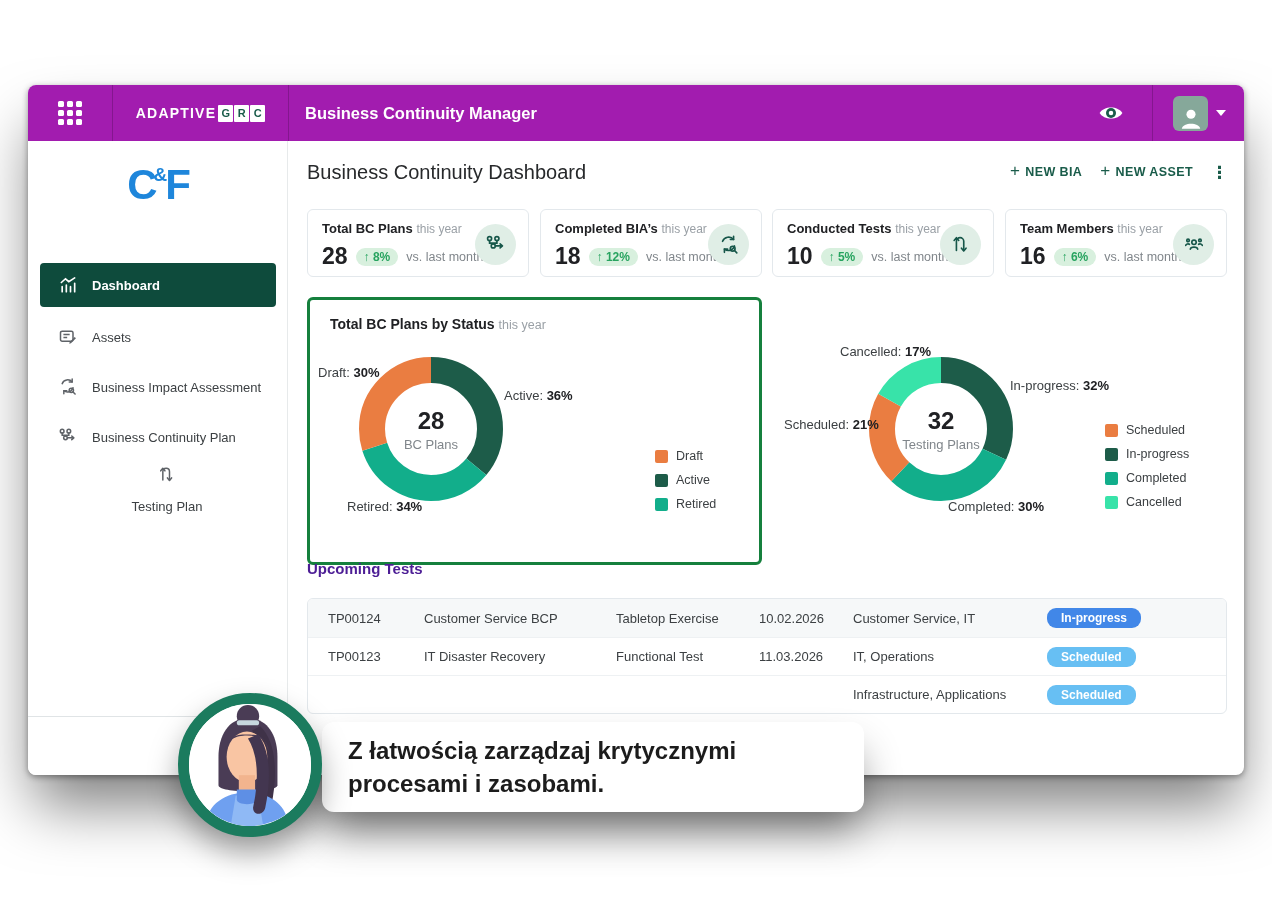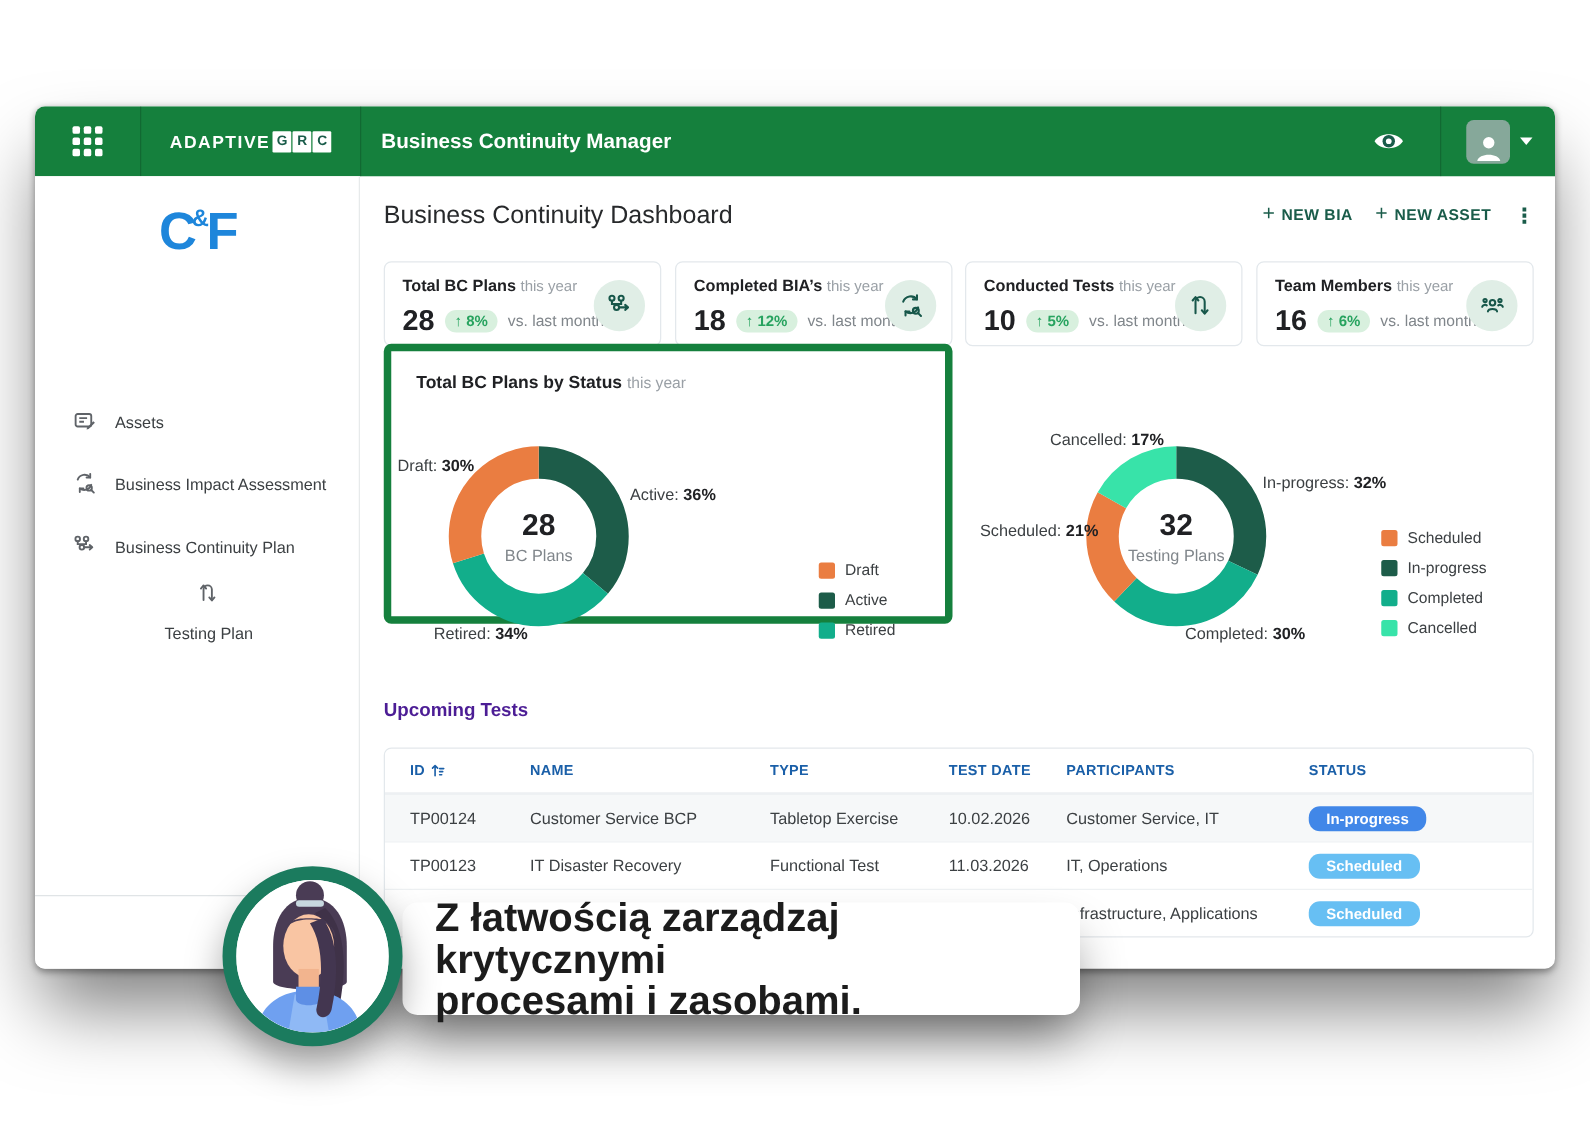--- a/index.html
+++ b/index.html
@@ -6,21 +6,21 @@
   body { background:#ffffff; font-family:"Liberation Sans","DejaVu Sans",sans-serif; }
   .canvas { position:relative; width:1272px; height:900px; background:#fff; overflow:hidden; }
 
   
   .window { position:absolute; left:28px; top:85px; width:1216px; height:690px;
     background:#fff; border-radius:8px;
     box-shadow:0 2px 6px rgba(0,0,0,.38), 0 36px 60px -6px rgba(0,0,0,.5); }
   .window-clip { position:absolute; inset:0; border-radius:8px; overflow:hidden; }
 
   
-  .header { position:absolute; left:0; top:0; width:100%; height:56px; background:#15803d;
+  .header { position:absolute; left:0; top:0; width:100%; height:56px; background:#a21caf;
     display:flex; align-items:center; }
   .apps-zone { width:84px; display:flex; justify-content:center; }
   .apps-grid { display:grid; grid-template-columns:repeat(3,6px); grid-gap:3px; cursor:pointer; }
   .apps-grid i { width:6px; height:6px; background:#fff; border-radius:1.5px; }
   .hdr-div { width:1px; height:56px; background:rgba(0,0,0,.18); }
   .logo-zone { width:175px; display:flex; align-items:center; justify-content:center; }
   .logo-adaptive { color:#fff; font-weight:bold; font-size:14px; letter-spacing:1.2px; }
   .logo-grc { display:flex; gap:1px; margin-left:2px; }
   .logo-grc b { background:#fff; color:#1A5C4A; font-size:11px; width:15px; height:17px;
     display:flex; align-items:center; justify-content:center; border-radius:1px; }
@@ -61,22 +61,22 @@
   .stat-head .muted { color:#9AA0A6; font-weight:normal; font-size:12px; }
   .stat-row { display:flex; align-items:center; gap:8px; margin-top:7px; }
   .stat-num { font-size:23px; font-weight:bold; color:#202124; }
   .pill { background:#D8F0DE; color:#27A35F; font-size:12px; font-weight:bold;
     border-radius:10px; padding:2px 8px; }
   .vs { color:#80868B; font-size:12.5px; }
   .stat-icon { position:absolute; right:12px; top:14px; width:41px; height:41px; border-radius:50%;
     background:#E0EEE6; display:flex; align-items:center; justify-content:center; }
 
   
-  .panel { position:absolute; top:190px; width:455px; height:224px; background:#fff;
-    border:6px solid #15803d; border-radius:6px; }
+  .panel { position:absolute; top:212px; width:455px; height:268px; background:#fff;
+    border:3px solid #15803d; border-radius:6px; }
   .panel-title { position:absolute; left:20px; top:16px; font-size:14px; font-weight:bold; color:#202124; }
   .panel-title .muted { color:#9AA0A6; font-weight:normal; font-size:12.5px; }
   .donut-svg { position:absolute; }
   .donut-center { position:absolute; text-align:center; width:120px; }
   .donut-center .big { font-size:24px; font-weight:bold; color:#202124; }
   .donut-center .sub { font-size:13px; color:#80868B; margin-top:2px; }
   .call-label { position:absolute; font-size:13px; color:#3C4043; white-space:nowrap; }
   .call-label b { color:#202124; }
   .legend { position:absolute; display:flex; flex-direction:column; gap:10px; }
   .legend-item { display:flex; align-items:center; gap:8px; font-size:12.5px; color:#3C4043; }
@@ -94,21 +94,21 @@
   .t-body-row { height:38px; font-size:13px; color:#3C4043; border-top:1px solid #EEF1F3; cursor:pointer; }
   .t-body-row:first-of-type { border-top:none; }
   .t-body-row.alt { background:#F6F8F9; }
   .badge { display:inline-block; color:#fff; font-size:12px; font-weight:bold;
     padding:3px 14px; border-radius:9px; }
 
   
   .callout { position:absolute; left:322px; top:722px; width:542px; height:90px; background:#fff;
     border-radius:12px; box-shadow:0 24px 40px -6px rgba(0,0,0,.45);
     display:flex; flex-direction:column; justify-content:center; padding-left:26px; z-index:5; }
-  .callout div { font-size:32px; font-weight:bold; color:#1C1C1C; line-height:33px; }
+  .callout div { font-size:24px; font-weight:bold; color:#1C1C1C; line-height:33px; }
   .big-avatar { position:absolute; left:178px; top:693px; width:144px; height:144px; border-radius:50%;
     background:#fff; border:11px solid #1B7B5E; overflow:hidden; z-index:6;
     box-shadow:0 16px 30px rgba(0,0,0,.35); }
 </style>
 </head>
 <body>
 
 <div class="canvas">
 
   <div class="window">
@@ -157,20 +157,27 @@
           </div>
           <div class="caret"></div>
         </div>
       </div>
 
       <div class="sidebar">
         <div class="cf-logo">
           <span>C</span><span class="amp">&amp;</span><span>F</span>
         </div>
 
+        <div class="nav-item active" style="top:122px;">
+          <svg width="20" height="20" viewBox="0 0 24 24" fill="none" stroke="#fff" stroke-width="2">
+            <path d="M4,9 L9,4.5 L13,8 L20,3.5" stroke-linecap="round"></path>
+            <path d="M5,14 L5,20 M10,12 L10,20 M15,14 L15,20 M20,10 L20,20" stroke-linecap="round"></path>
+          </svg>
+          <span>Dashboard</span>
+        </div>
 
         <div class="nav-item" style="top:174px;">
           <svg width="20" height="20" viewBox="0 0 24 24" fill="none" stroke="#5F6368" stroke-width="1.8">
             <rect x="3" y="5" width="15" height="12" rx="2"></rect>
             <path d="M6.5,9 L14,9 M6.5,12.5 L11,12.5"></path>
             <path d="M14,18 L20,12 L21.5,13.5 L15.5,19.5 L13.5,20 Z" fill="#5F6368" stroke="none"></path>
           </svg>
           <span>Assets</span>
         </div>
 
@@ -351,34 +358,20 @@
             <span>Completed</span>
           </div>
         <div class="legend-item">
             <i style="background: rgb(56, 227, 169);"></i>
             <span>Cancelled</span>
           </div>
       </div>
 
       <div class="section-title">Upcoming Tests</div>
       <div class="table-card">
-        <div class="t-row t-head">
-          <span>
-              <span>ID</span>
-            <svg width="13" height="13" viewBox="0 0 16 16" fill="none" stroke="#1A5FA8" stroke-width="1.6">
-              <path d="M5,13 L5,3 M5,3 L2.5,5.5 M5,3 L7.5,5.5" stroke-linecap="round" stroke-linejoin="round"></path>
-              <path d="M9.5,6 L13.5,6 M9.5,9 L12.5,9 M9.5,12 L11.5,12" stroke-linecap="round"></path>
-            </svg>
-          </span>
-          <span>NAME</span>
-          <span>TYPE</span>
-          <span>TEST DATE</span>
-          <span>PARTICIPANTS</span>
-          <span>STATUS</span>
-        </div>
         <div class="t-row t-body-row alt">
           <span>TP00124</span>
           <span>Customer Service BCP</span>
           <span>Tabletop Exercise</span>
           <span>10.02.2026</span>
           <span>Customer Service, IT</span>
           <span><span class="badge" style="background: rgb(65, 135, 232);">In-progress</span></span>
         </div>
         <div class="t-row t-body-row">
           <span>TP00123</span>

